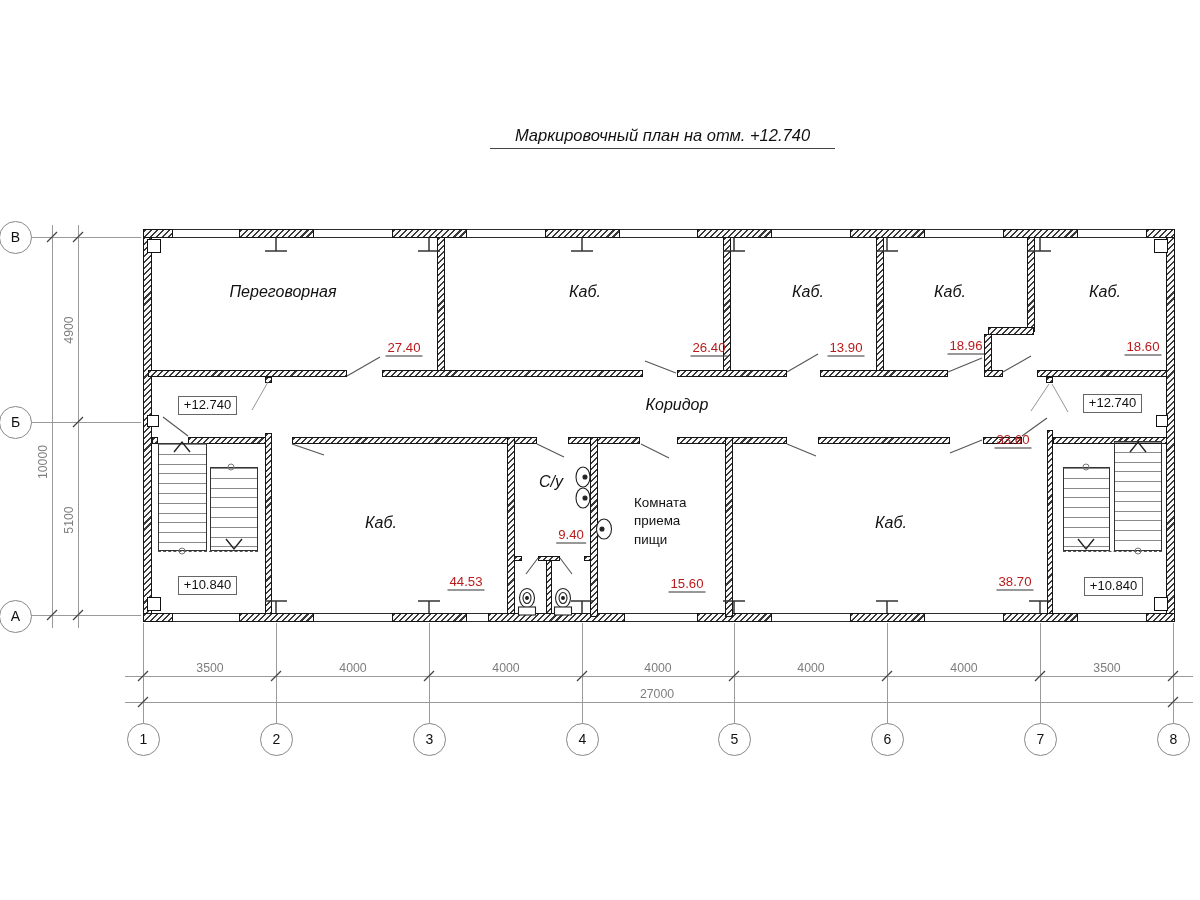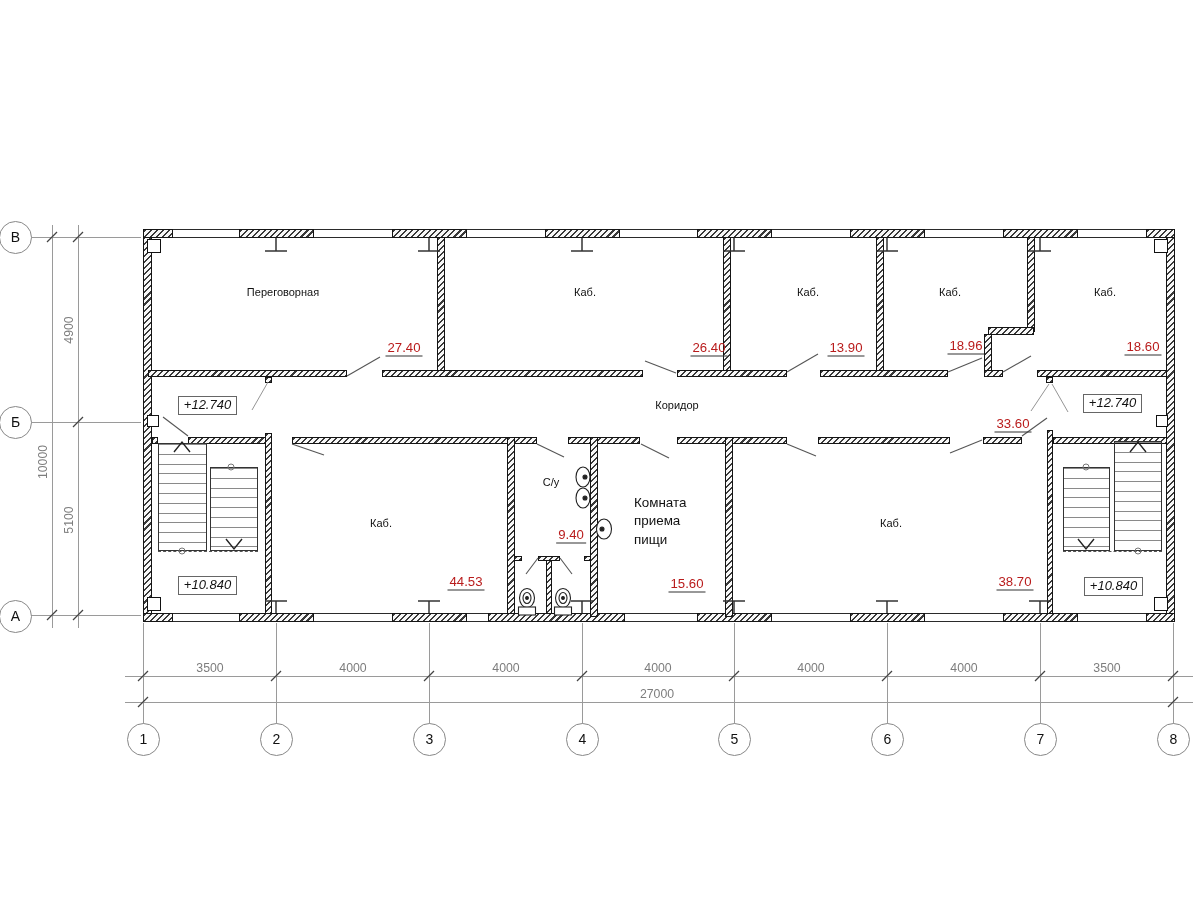--- a/index.html
+++ b/index.html
@@ -11,39 +11,40 @@
      background:repeating-linear-gradient(135deg,#3a3a3a 0 1.5px,#f8f8f8 1.5px 4.3px);z-index:2;}
   
   .band{position:absolute;box-sizing:border-box;border-top:1.2px solid #2a2a2a;border-bottom:1.2px solid #2a2a2a;background:#fff;z-index:1;}
   .panel{position:absolute;box-sizing:border-box;border:1px solid #151515;
      background:repeating-linear-gradient(135deg,#3a3a3a 0 1.5px,#f8f8f8 1.5px 4.3px);z-index:2;}
   .sq{position:absolute;box-sizing:border-box;border:1.4px solid #111;background:#fff;z-index:3;}
   .flight{position:absolute;box-sizing:border-box;border:1.2px solid #333;
      background:repeating-linear-gradient(180deg,#8a8a8a 0 1px,transparent 1px 9.8px);z-index:2;}
   .dash{position:absolute;border-top:1px dashed #555;z-index:2;}
   .ext{position:absolute;background:#9a9a9a;z-index:1;}
-  .lbl{position:absolute;transform:translate(-50%,-50%);font-size:11px;color:#111;white-space:nowrap;z-index:5;}
+  .lbl{position:absolute;transform:translate(-50%,-50%);font-size:16px;color:#111;white-space:nowrap;z-index:5;font-style:italic;}
   .area{position:absolute;transform:translate(-50%,-50%);font-size:13.2px;color:#b91c1c;
         border-bottom:1.1px solid #333;padding:0 2px 1px;white-space:nowrap;z-index:5;}
   .elev{position:absolute;font-size:13px;color:#111;border:1px solid #666;background:#fff;
-        width:57px;height:17px;line-height:16px;text-align:center;z-index:5;font-style:italic;}
+        width:57px;height:17px;line-height:16px;text-align:center;z-index:5;}
   .circ{position:absolute;width:31px;height:31px;border:1px solid #888;border-radius:50%;background:#fff;
         text-align:center;line-height:30px;font-size:14px;color:#111;z-index:5;}
   .dimtxt{position:absolute;transform:translate(-50%,-50%);font-size:12.3px;color:#7d7d7d;white-space:nowrap;z-index:4;}
   .vdim{transform:translate(-50%,-50%) rotate(-90deg);}
   #title{position:absolute;left:490px;top:126px;width:345px;text-align:center;font-size:16.5px;
          font-style:italic;color:#111;border-bottom:1.2px solid #444;padding-bottom:3px;z-index:5;}
   #ovl{position:absolute;left:0;top:0;z-index:4;pointer-events:none;}
   .mlines span{display:block;font-size:13.4px;line-height:18.4px;color:#111;}
 </style>
 </head>
 <body>
 
 <div id="canvas">
 
+  <div id="title">Маркировочный план на отм. +12.740</div>
 
   <div class="band" style="left:143px;top:229px;width:1032px;height:9px;"></div>
   <div class="band" style="left:143px;top:613px;width:1032px;height:9px;"></div>
   <div class="w" style="left:143px;top:230px;width:9px;height:391px;"></div>
   <div class="w" style="left:1166px;top:230px;width:9px;height:391px;"></div>
 
   <div class="panel" style="left:143px;top:229px;width:30px;height:9px;"></div>
   <div class="panel" style="left:239px;top:229px;width:75px;height:9px;"></div>
   <div class="panel" style="left:392px;top:229px;width:75px;height:9px;"></div>
   <div class="panel" style="left:545px;top:229px;width:75px;height:9px;"></div>
@@ -250,21 +251,21 @@
     <span>приема</span>
     <span>пищи</span>
   </div>
   <div class="lbl" style="left:891px;top:523px;">Каб.</div>
 
   <div class="area" style="left:404px;top:348px;">27.40</div>
   <div class="area" style="left:697px;top:348px;margin-left:12px;">26.40</div>
   <div class="area" style="left:846px;top:348px;">13.90</div>
   <div class="area" style="left:966px;top:346px;">18.96</div>
   <div class="area" style="left:1143px;top:347px;">18.60</div>
-  <div class="area" style="left:1013px;top:424px;">33.60</div>
+  <div class="area" style="left:1013px;top:440px;">33.60</div>
   <div class="area" style="left:466px;top:582px;">44.53</div>
   <div class="area" style="left:571px;top:535px;">9.40</div>
   <div class="area" style="left:687px;top:584px;">15.60</div>
   <div class="area" style="left:1015px;top:582px;">38.70</div>
 
   <div class="elev" style="left:178px;top:396px;">+12.740</div>
   <div class="elev" style="left:1083px;top:394px;">+12.740</div>
   <div class="elev" style="left:178px;top:576px;">+10.840</div>
   <div class="elev" style="left:1084px;top:577px;">+10.840</div>
 

